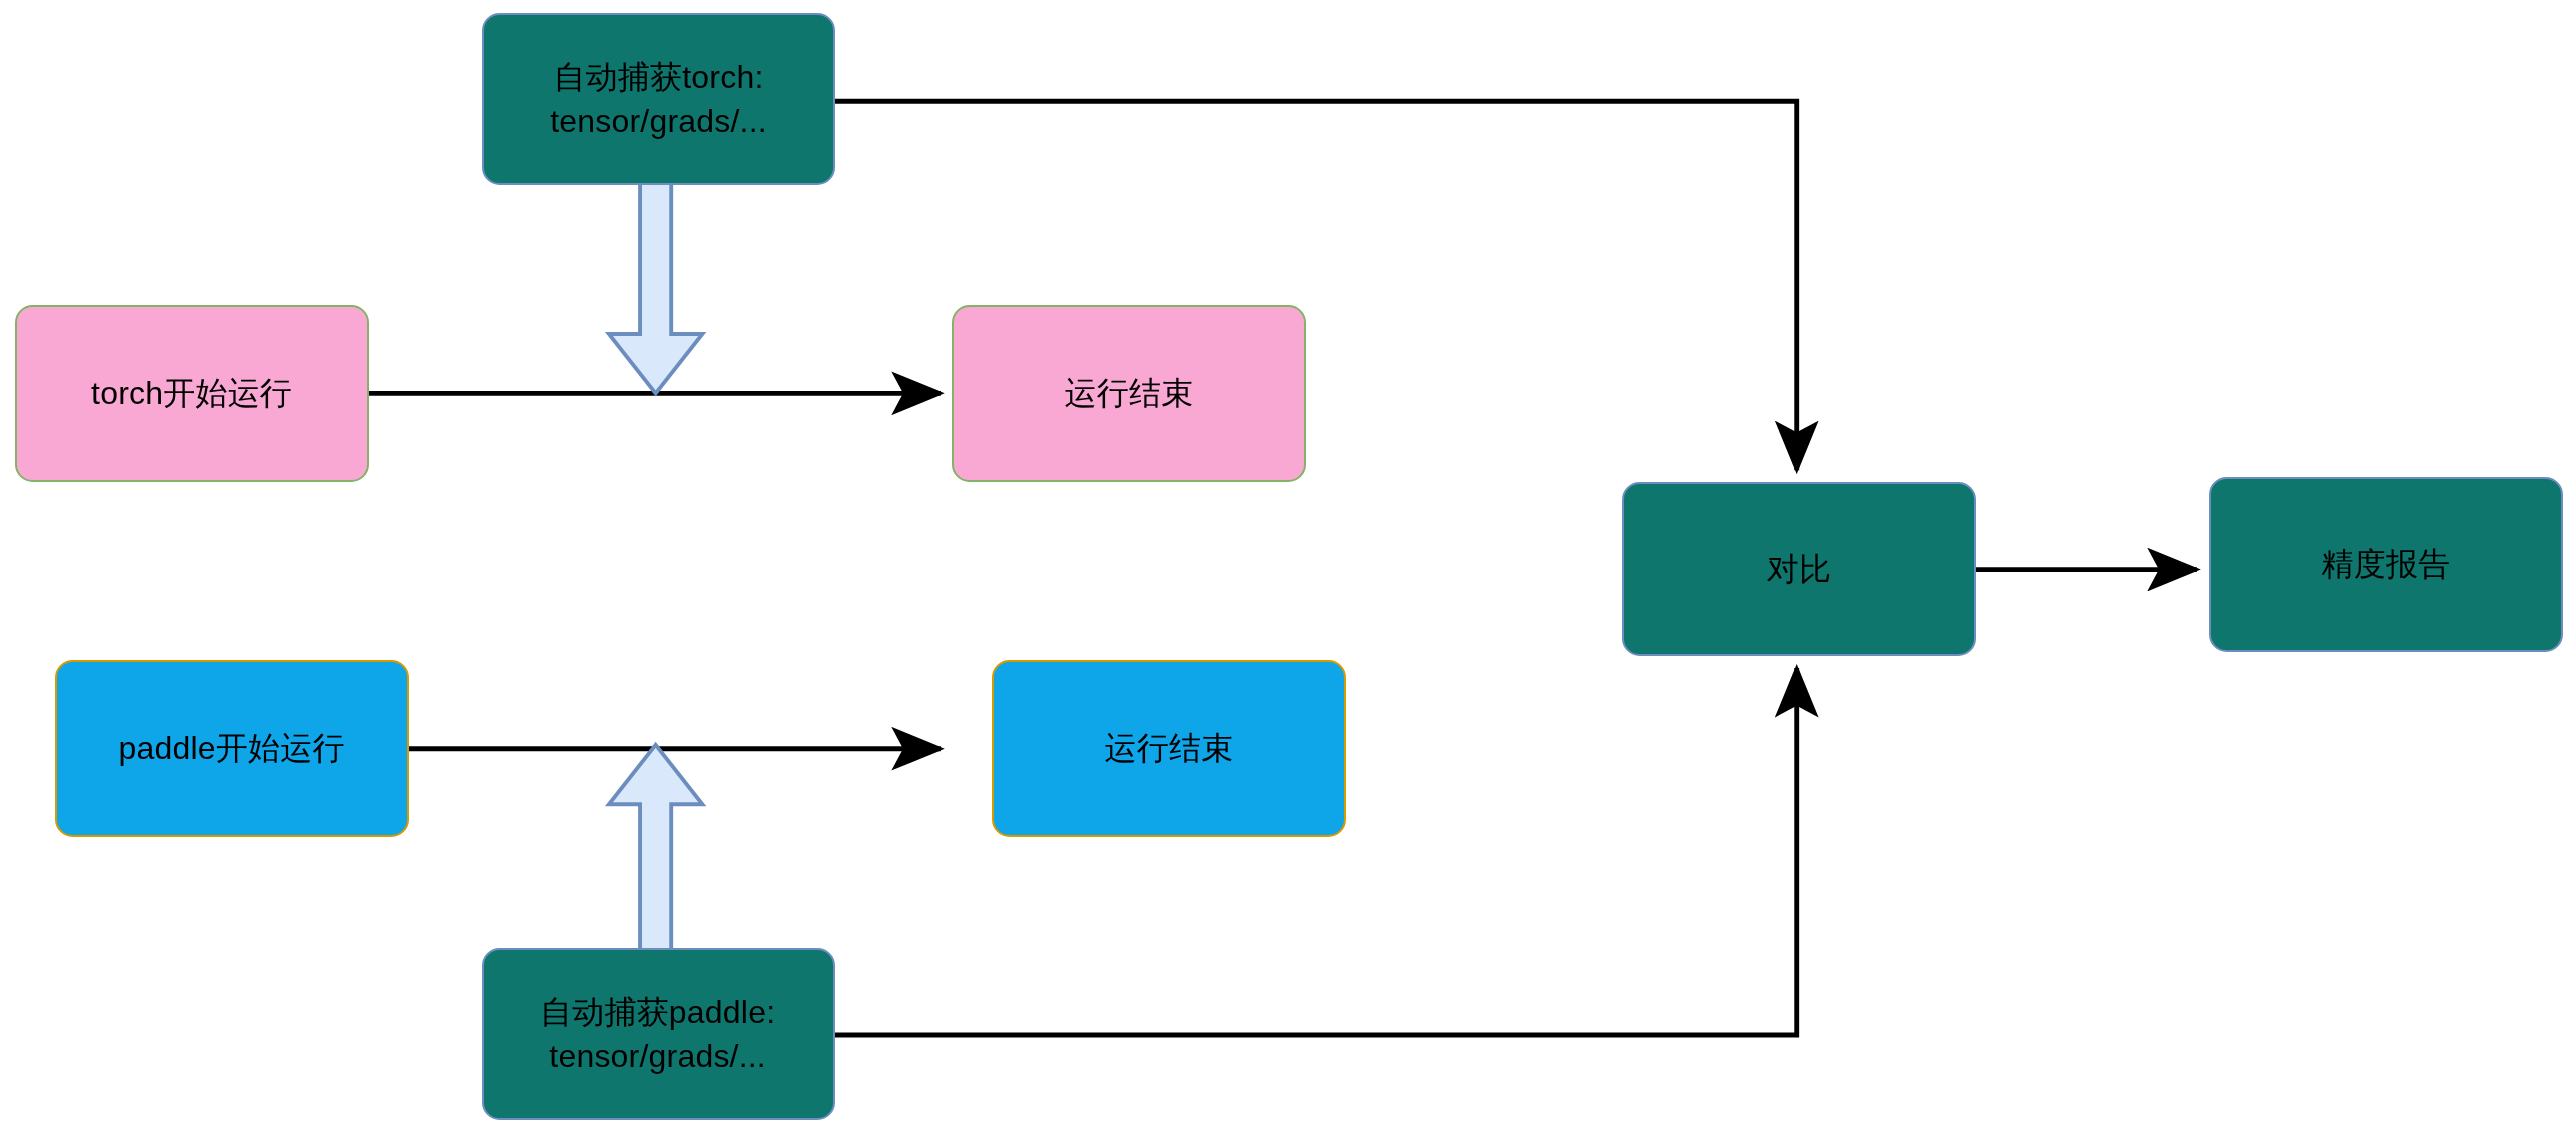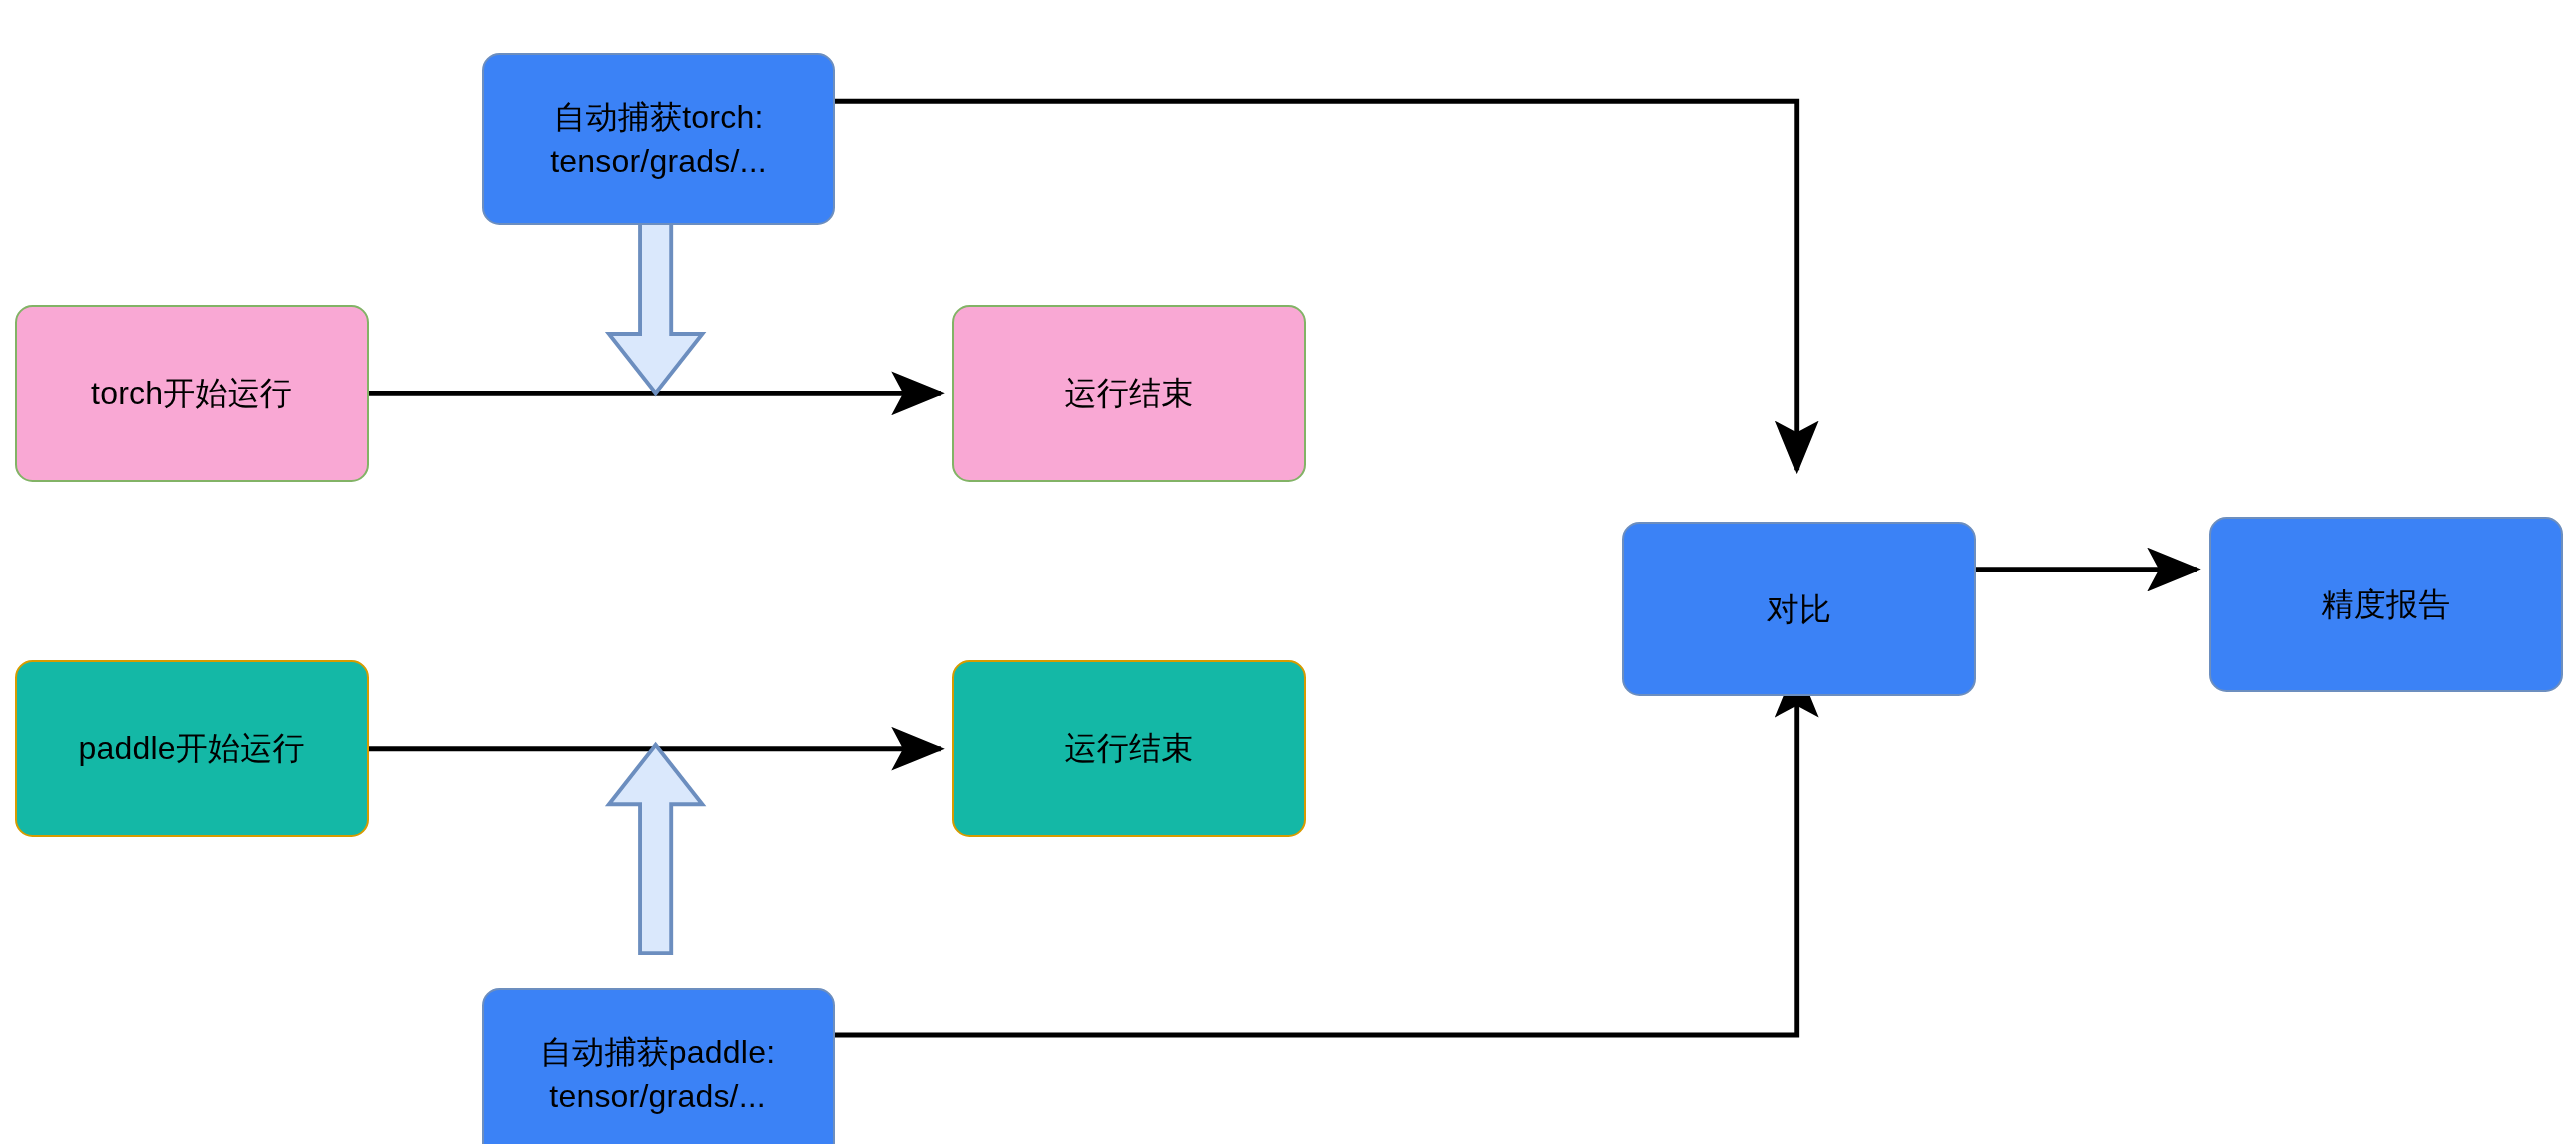--- a/index.html
+++ b/index.html
@@ -39,31 +39,31 @@
     line-height: 1.38;
     letter-spacing: 0.2px;
     z-index: 3;
     white-space: pre-line;
     padding: 3.9px 9.7px;
   }
   .node .nlabel {
     display: block;
   }
   .n-blue {
-    background: #3b82f6;
+    background: #0f766e;
     border-color: #6c8ebf;
-    margin-top: 40px;
   }
   .n-green {
     background: #f9a8d4;
     border-color: #82b366;
   }
   .n-orange {
-    background: #14b8a6;
+    background: #0ea5e9;
     border-color: #d79b00;
+    margin-left: 40px;
   }
 </style>
 </head>
 <body>
 
 <div id="canvas">
 
   <svg id="edges" viewBox="0 0 2645 1175">
     <defs>
       <marker id="arrowhead" markerWidth="11" markerHeight="9" refX="10.2" refY="4.5" orient="auto" markerUnits="strokeWidth">

